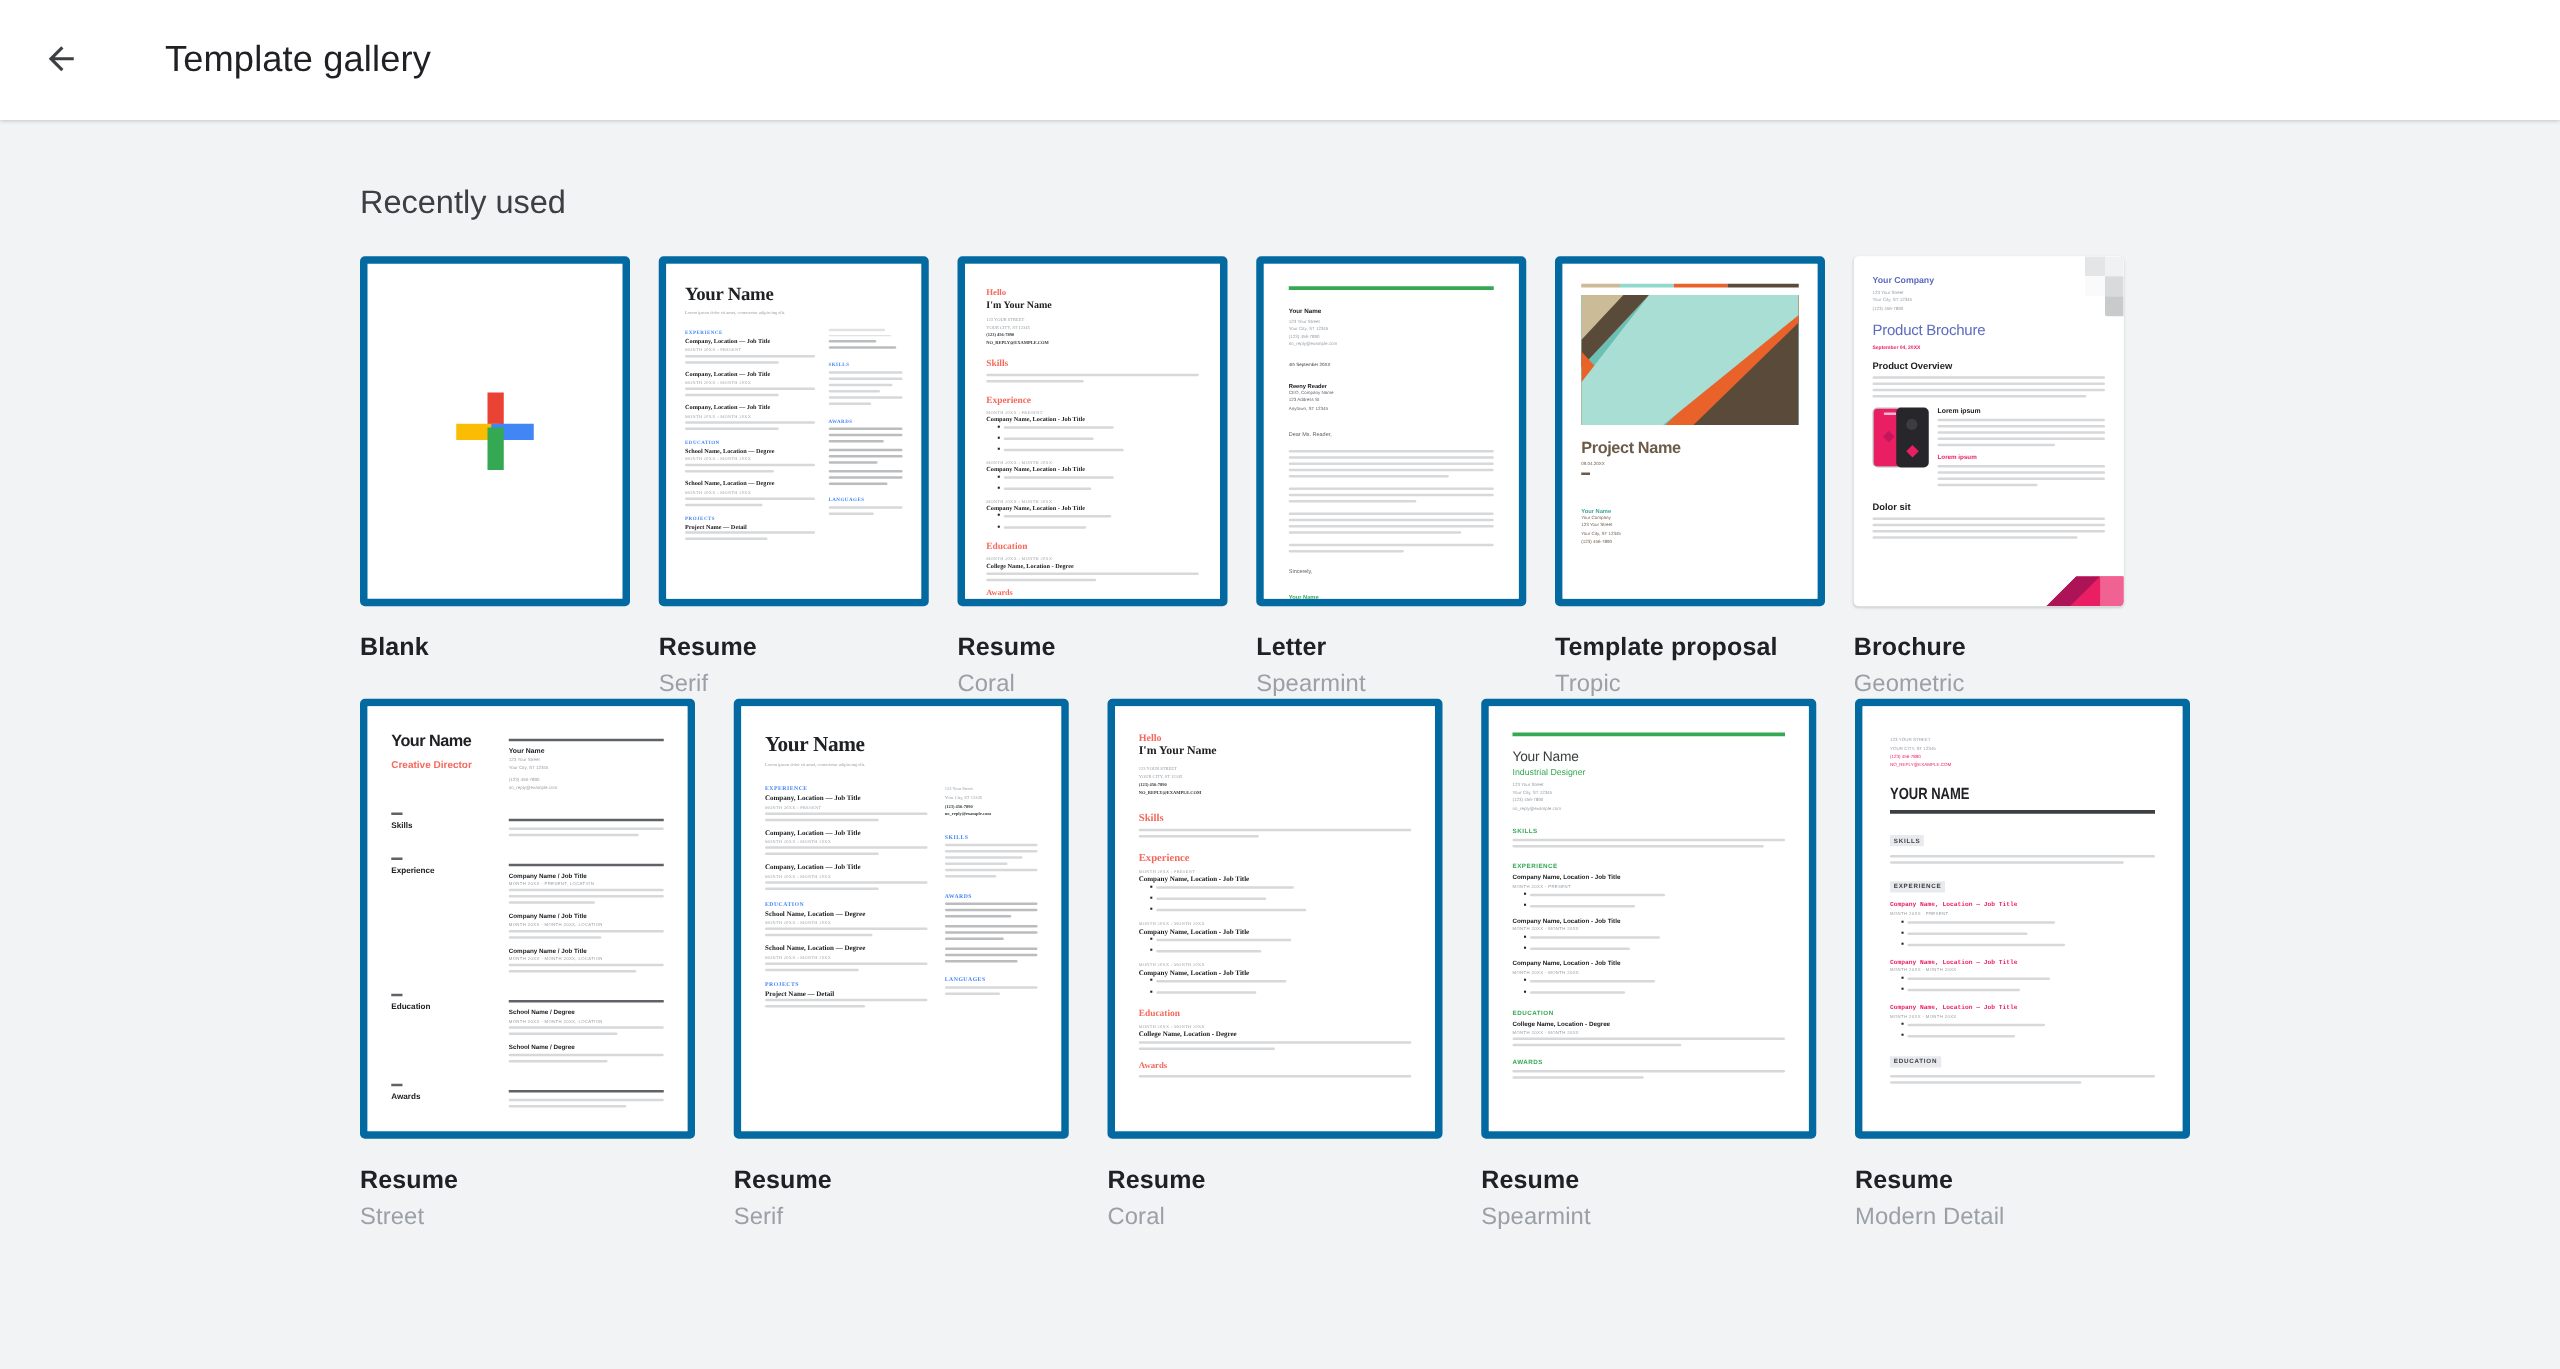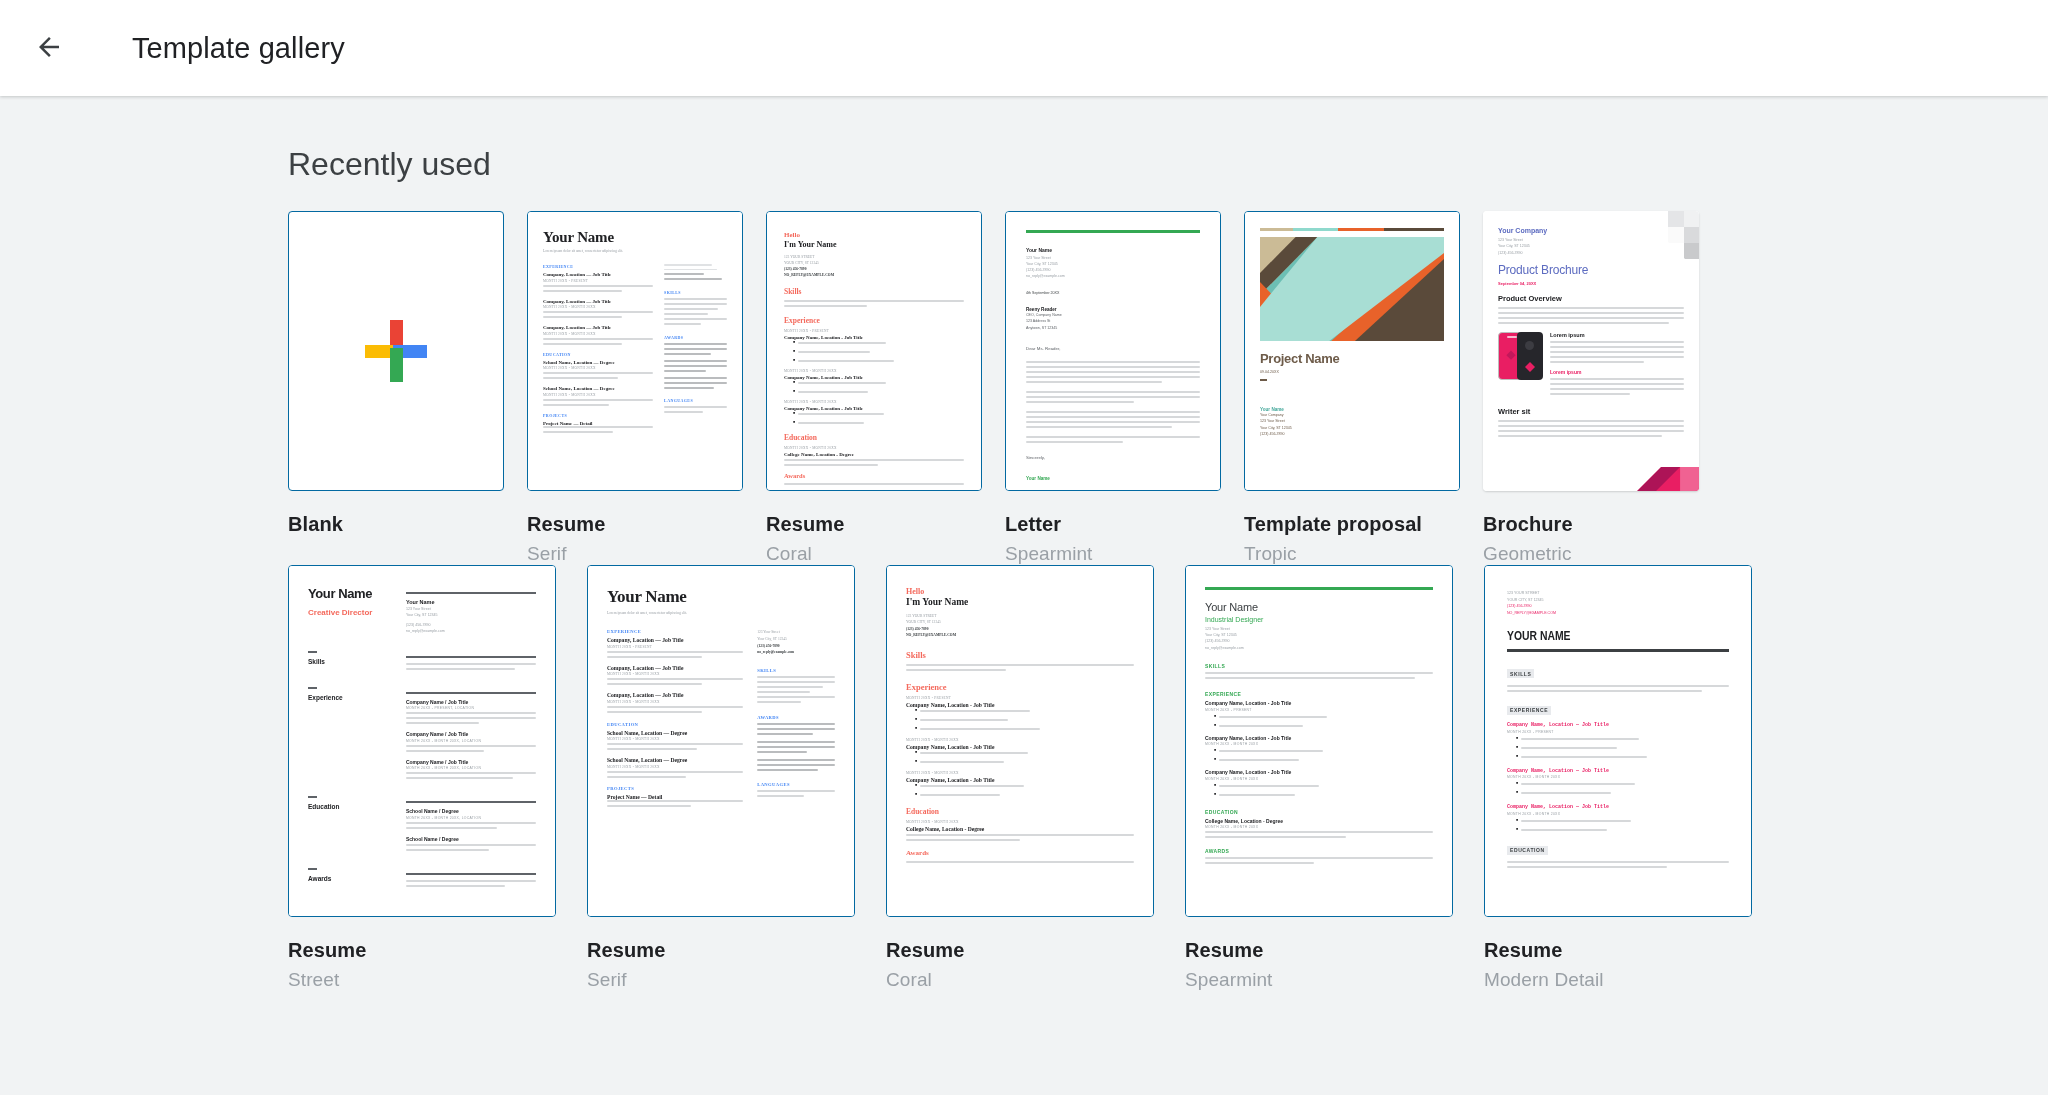--- a/index.html
+++ b/index.html
@@ -25,35 +25,35 @@
   }
   .page-title {
     font-size: 29px; color: #202124; font-weight: 400;
     margin-left: 52px; letter-spacing: .1px;
   }
 
   
   .content { padding: 0 0 0 0; height: 999px; overflow: hidden; }
   .section { }
   .section-title {
-    font-size: 32px; color: #3c4043; font-weight: 400;
+    font-size: 26px; color: #3c4043; font-weight: 400;
     margin: 50px 16px 28px 288px;
   }
   .section-title.resumes { margin-left: 300px; margin-top: 52px; }
 
   .row { display: flex; }
   .row.recent { margin-left: 288px; gap: 23px; }
   .row.resumes { margin-left: 288px; gap: 31px; }
 
   .tpl { width: 216px; cursor: pointer; }
   .tpl.res { width: 268px; }
 
   .thumb {
     width: 216px; height: 280px; background: #fff;
-    border: 1px solid #0369a1; border-radius: 4px;
+    border: 6px solid #0369a1; border-radius: 4px;
     overflow: hidden; position: relative;
   }
   .thumb.res { width: 268px; height: 352px; }
   .thumb.noborder { border: none; box-shadow: 0 1px 2px rgba(60,64,67,.2); }
 
   .tpl-name {
     font-size: 20px; color: #202124; font-weight: 700;
     margin-top: 22px; letter-spacing: .1px;
   }
   .tpl-sub {
@@ -453,21 +453,21 @@
                   </div>
                 <div style="font-size:5px;font-weight:700;margin-top:6px" class="c-pink">Lorem ipsum</div>
                 <div style="margin-top:3px">
                     <div class="ln"></div>
                     <div class="ln"></div>
                     <div class="ln"></div>
                     <div class="ln" style="width:60%"></div>
                   </div>
               </div>
             </div>
-            <div class="br-h2" style="margin-top:9px">Writer sit</div>
+            <div class="br-h2" style="margin-top:9px">Dolor sit</div>
             <div class="ln"></div>
               <div class="ln"></div>
               <div class="ln"></div>
               <div class="ln" style="width:88%"></div>
             <svg viewBox="0 0 100 28" style="position:absolute;bottom:0;right:0;width:86px">
               <polygon points="28,28 56,0 100,0 100,28" fill="#e91e63"></polygon>
               <polygon points="56,0 78,0 50,28 28,28" fill="#ad1457"></polygon>
               <polygon points="78,0 100,0 100,28 78,28" fill="#f06292"></polygon>
             </svg>
           </div>

